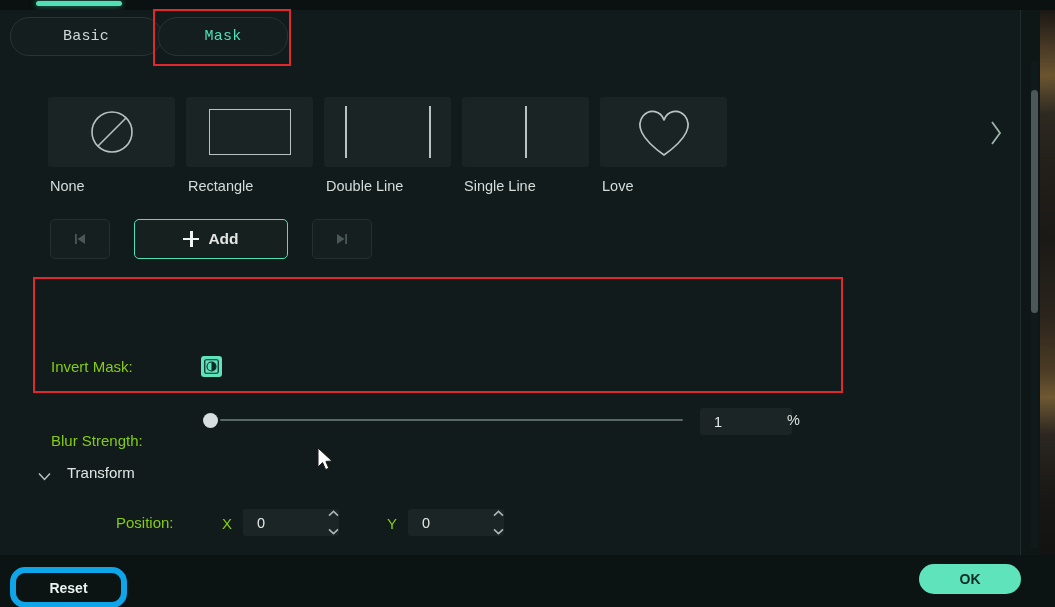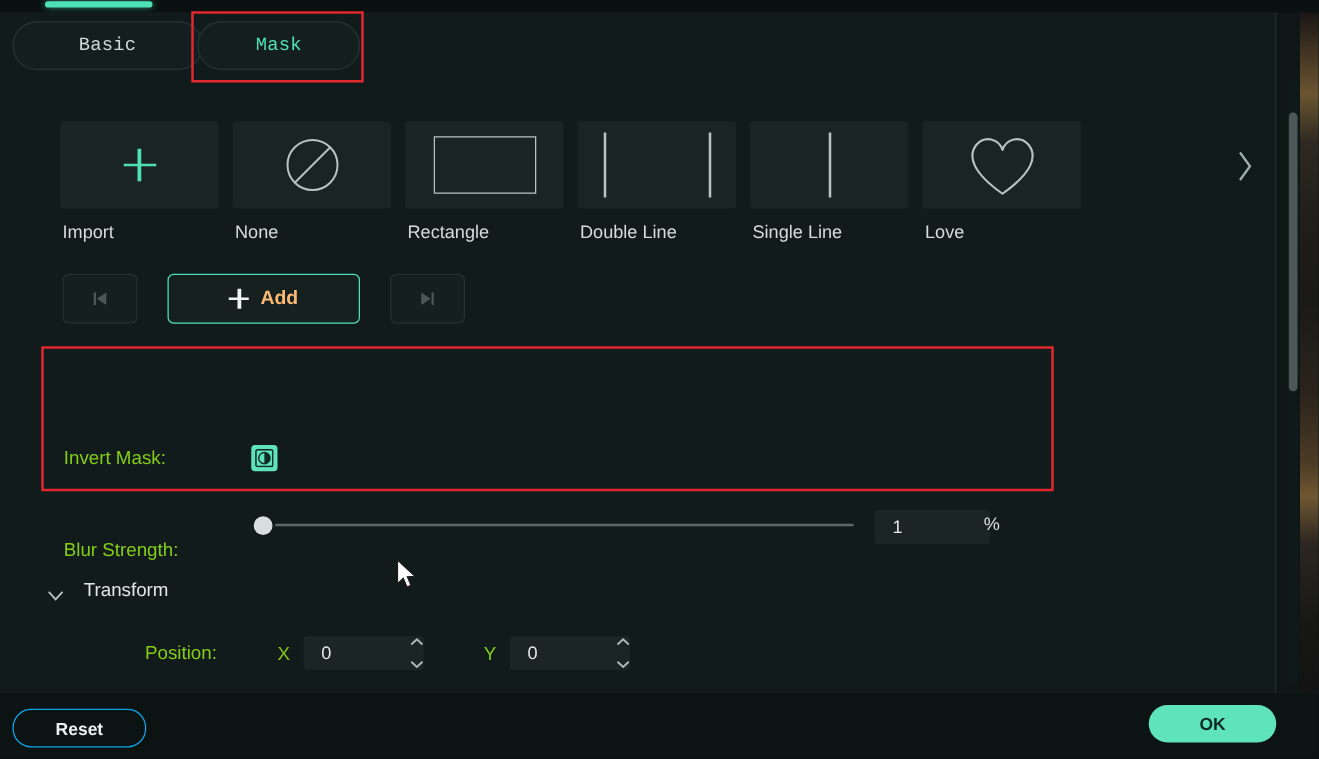--- a/index.html
+++ b/index.html
@@ -129,21 +129,21 @@
     display: flex; align-items: center; justify-content: center;
     cursor: pointer;
   }
   .add-btn {
     width: 152px; height: 38px;
     border: 1px solid #4fe0b5;
     border-radius: 5px;
     background: #15201f;
     display: flex; align-items: center; justify-content: center;
     gap: 9px;
-    color: #fdba74; font-size: 15.5px; font-weight: bold;
+    color: #e5e5e5; font-size: 15.5px; font-weight: bold;
     cursor: pointer;
   }
   .add-plus {
     width: 16px; height: 16px; position: relative; display:inline-block;
   }
   .add-plus::before, .add-plus::after {
     content: ""; position: absolute; background: #eef5f4;
   }
   .add-plus::before { left: 0; top: 7px; width: 16px; height: 2.2px; }
   .add-plus::after  { top: 0; left: 6.9px; height: 16px; width: 2.2px; }
@@ -265,21 +265,21 @@
 
   
   .bottombar {
     position: absolute; left: 0; top: 555px;
     width: 1055px; height: 52px;
     background: #0c1313;
   }
   .reset-btn {
     position: absolute; left: 10px; top: 12px;
     width: 105px; height: 29px;
-    border: 1px solid #0ea5e9;
+    border: 6px solid #0ea5e9;
     border-radius: 15px;
     background: transparent;
     color: #eaf2f1;
     font-size: 14px; font-weight: bold;
     display: flex; align-items: center; justify-content: center;
     cursor: pointer;
   }
   .ok-btn {
     position: absolute; left: 919px; top: 564px;
     width: 102px; height: 30px;
@@ -320,26 +320,20 @@
     </div>
     <div class="tab mask">
       <span>Mask</span>
     </div>
   </div>
 
   <div class="body">
 
     <div class="shape-row">
 
-      <div class="shape-cell">
-        <div class="thumb">
-          <span class="plus-glyph"></span>
-        </div>
-        <div class="shape-label">Import</div>
-      </div>
 
       <div class="shape-cell">
         <div class="thumb">
           <svg width="46" height="46" viewBox="0 0 46 46">
             <circle cx="23" cy="23" r="20" fill="none" stroke="#b9c2c2" stroke-width="1.6"></circle>
             <line x1="9" y1="37" x2="37" y2="9" stroke="#b9c2c2" stroke-width="1.6"></line>
           </svg>
         </div>
         <div class="shape-label">None</div>
       </div>

